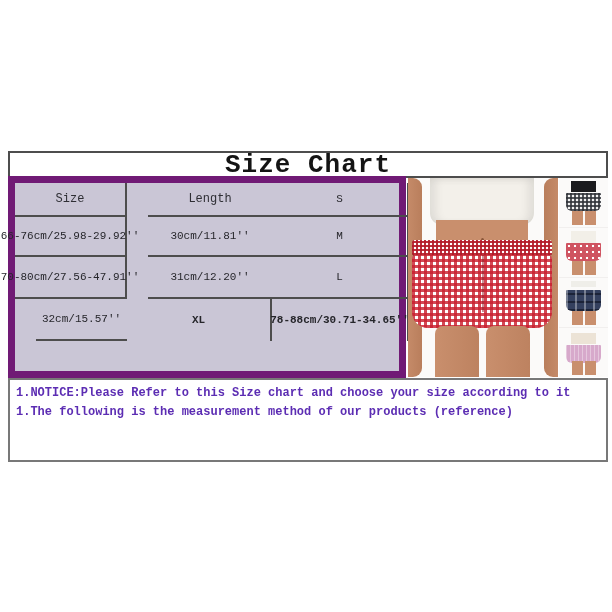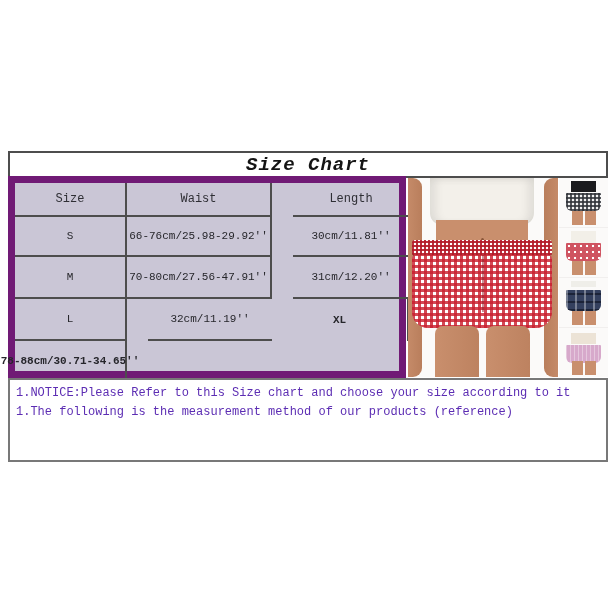--- a/index.html
+++ b/index.html
@@ -7,21 +7,21 @@
     width:612px;height:612px;position:relative;background:#ffffff;
     font-family:"Liberation Mono","DejaVu Sans Mono",monospace;
     overflow:hidden;
   }
   
   .title-bar{
     position:absolute;left:8px;top:151px;width:600px;height:27px;
     box-sizing:border-box;border:2px solid #4d4d4d;background:#ffffff;
     display:flex;align-items:center;justify-content:center;
   }
-  .title-bar span{font-size:19px;font-weight:bold;color:#141414;letter-spacing:1px;font-style:italic;}
+  .title-bar span{font-size:26px;font-weight:bold;color:#141414;letter-spacing:1px;}
   
   .stable{
     position:absolute;left:8px;top:176px;width:398px;height:202px;
     box-sizing:border-box;border:7px solid #701a75;background:#cac6d6;
     display:grid;grid-template-columns:112px 145px 137px;
     grid-template-rows:34px 40px 42px 42px 40px;
   }
   .stable .cell{
     box-sizing:border-box;border-right:2px solid #4d4d4d;border-bottom:2px solid #4d4d4d;
     display:flex;align-items:center;justify-content:center;
@@ -30,21 +30,21 @@
   .stable .cell.head{font-size:12px;color:#2e2e34;}
   .stable .cell.lastcol{border-right:none;margin-left:21px;}
   .stable .cell.lastrow{border-bottom:none;font-weight:bold;}
   
   .notice-box{
     position:absolute;left:8px;top:378px;width:600px;height:84px;
     box-sizing:border-box;border:2px solid #787878;background:#ffffff;
     padding:4px 6px;
   }
   .nline{
-    font-size:12px;font-weight:normal;color:#5c2db3;line-height:19px;white-space:nowrap;
+    font-size:12px;font-weight:bold;color:#5c2db3;line-height:19px;white-space:nowrap;
   }
   
   .main-photo{
     position:absolute;left:408px;top:178px;width:150px;height:199px;
     background:#fbfaf9;overflow:hidden;
   }
   .arm{position:absolute;top:0;width:19px;height:199px;background:linear-gradient(90deg,#c98f6d,#b97e5c);}
   .arm.left{left:-5px;border-radius:0 9px 9px 0;}
   .arm.right{right:-5px;border-radius:9px 0 0 9px;background:linear-gradient(270deg,#c98f6d,#b97e5c);}
   .tank{
@@ -114,30 +114,29 @@
 </style>
 </head>
 <body>
 
 <div class="title-bar">
   <span>Size Chart</span>
 </div>
 
 <div class="stable">
     <div class="cell head">Size</div>
-    <div class="cell head">Waist</div>
     <div class="cell head lastcol">Length</div>
     <div class="cell">S</div>
     <div class="cell">66-76cm/25.98-29.92''</div>
     <div class="cell lastcol">30cm/11.81''</div>
     <div class="cell">M</div>
     <div class="cell">70-80cm/27.56-47.91''</div>
     <div class="cell lastcol">31cm/12.20''</div>
     <div class="cell">L</div>
-    <div class="cell lastcol">32cm/11.19''</div>
+    <div class="cell lastcol">32cm/15.57''</div>
     <div class="cell lastrow">XL</div>
     <div class="cell lastrow">78-88cm/30.71-34.65''</div>
   </div>
 
 <div class="main-photo" aria-label="model wearing white crop top and red-white gingham shorts">
   <div class="arm left"></div>
   <div class="arm right"></div>
   <div class="tank"></div>
   <div class="midriff"></div>
   <div class="shorts">

